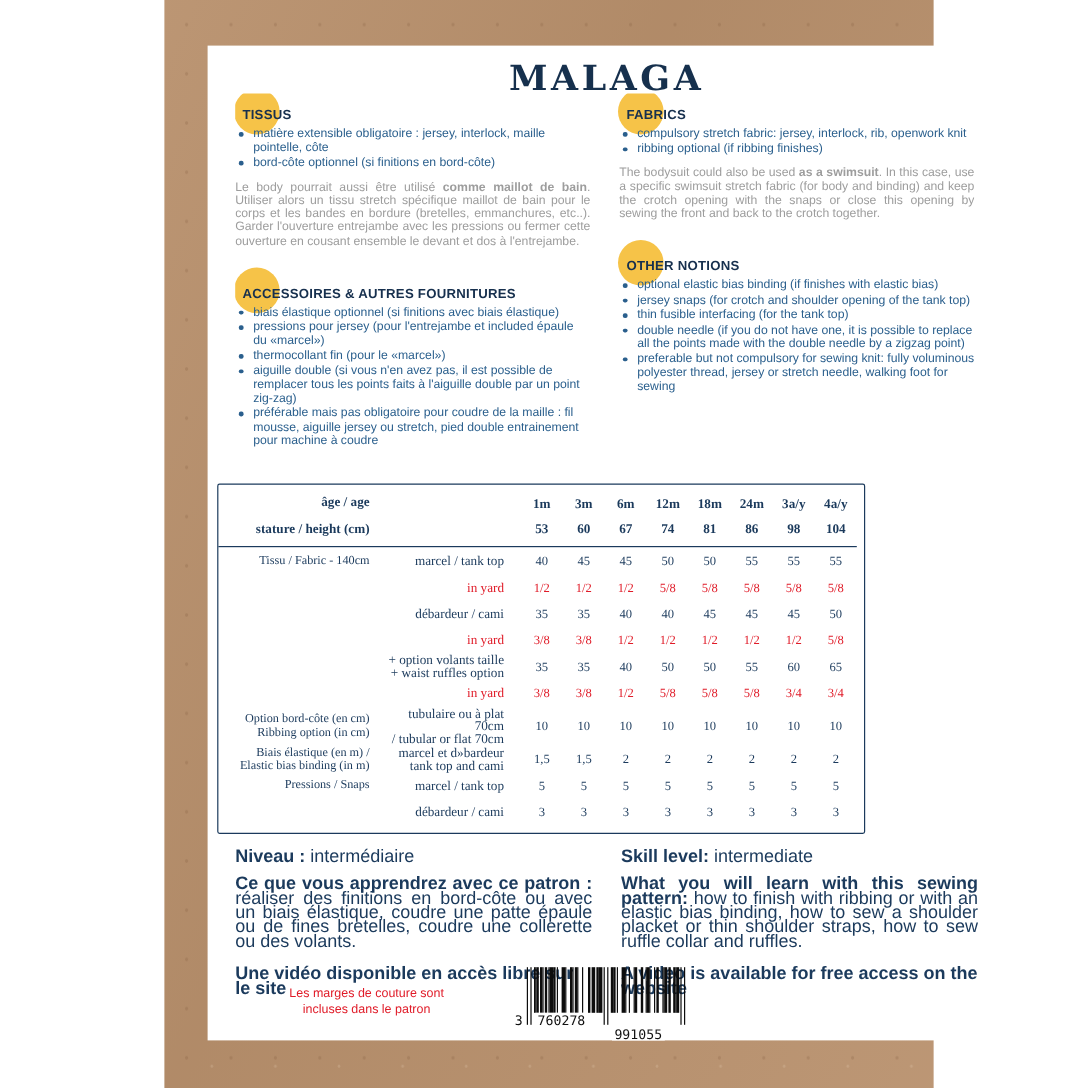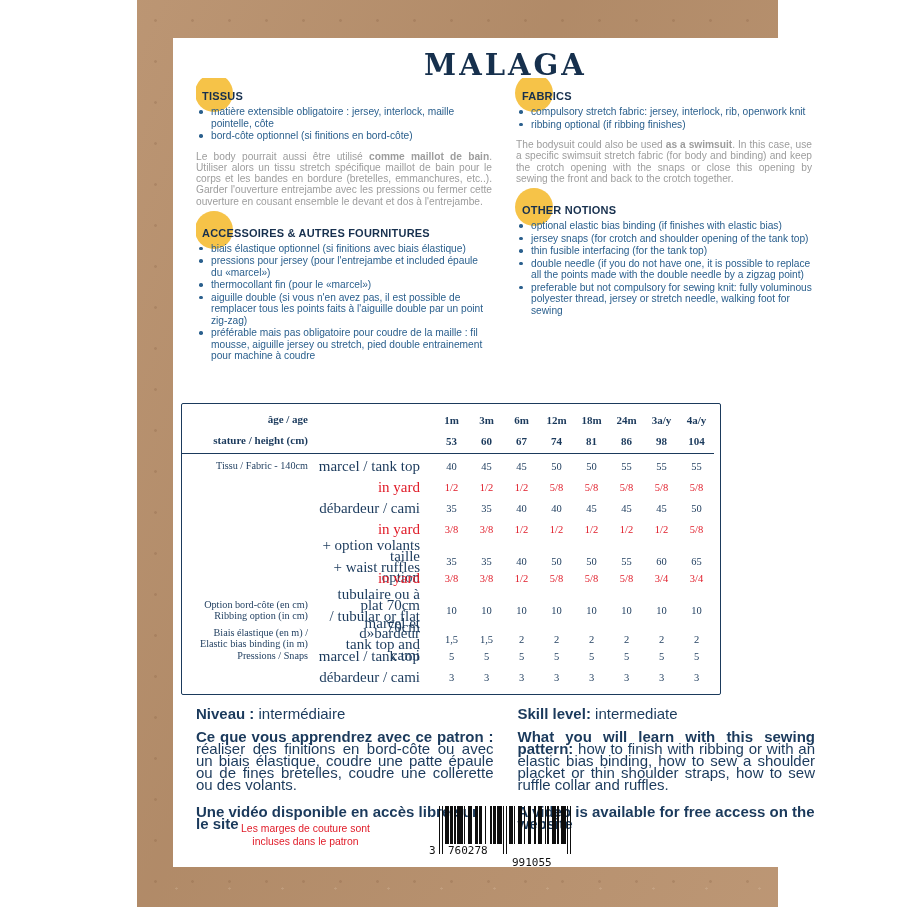--- a/index.html
+++ b/index.html
@@ -32,32 +32,32 @@
     display:grid;grid-template-columns:1fr 1fr;column-gap:24px;}
   .col{min-width:0;}
   .sec-head{position:relative;font-size:11px;font-weight:bold;color:#17304e;margin:12px 0 0 6px;height:13px;}
   .sec-head .txt{position:relative;z-index:1;letter-spacing:.2px;}
   .ydot{position:absolute;left:-7px;top:-16px;width:38px;height:38px;border-radius:50%;background:#f6c348;z-index:0;}
   ul.bullets{list-style:none;margin:3px 0 0 0;padding:0;font-size:10.2px;line-height:11.5px;color:#2a5f8d;}
   ul.bullets li{position:relative;padding-left:15px;margin:0 0 1px 0;}
   ul.bullets .b-dot{position:absolute;left:3px;top:4px;width:3.5px;height:3.5px;border-radius:50%;background:#2a5f8d;}
   .note{margin-top:9px;font-size:10.2px;line-height:11.3px;color:#9d9d9d;text-align:justify;}
   .note b{color:#9d9d9d;}
-  .sec-head.second{margin-top:20px;}
+  .sec-head.second{margin-top:32px;}
 
   .size-table{
     position:absolute;left:8px;top:365px;width:540px;height:292px;
     border:1.3px solid #1b3a5c;border-radius:2px;box-sizing:border-box;
     display:flex;flex-direction:column;justify-content:space-between;
     padding:5px 6px 6px 0;
     font-family:Liberation Serif, serif;
   }
   .t-row{display:grid;grid-template-columns:134px 118px repeat(8,1fr);align-items:center;min-height:21px;}
   .c1{grid-column:1;text-align:right;padding-right:8px;font-size:10.2px;line-height:10.8px;white-space:pre-line;}
-  .c2{grid-column:2;text-align:right;padding-right:14px;font-size:15px;line-height:10.8px;white-space:pre-line;}
+  .c2{grid-column:2;text-align:right;padding-right:14px;font-size:11px;line-height:10.8px;white-space:pre-line;}
   .t-head .c1{font-size:11px;font-weight:bold;}
   .t-head .val{font-weight:bold;font-size:11px;}
   .val{text-align:center;font-size:10.5px;color:#1b3a5c;}
   .red, .red .val, .c2.red{color:#e01b28;}
   .t-sep{border:none;border-top:1.6px solid #1b3a5c;margin:2px 0;}
 
   .details{position:absolute;left:23px;right:23px;top:670px;
     display:grid;grid-template-columns:1fr 1fr;column-gap:24px;
     font-size:15px;line-height:12px;color:#1b3a5c;}
   .details .para{margin-top:11px;text-align:justify;}

